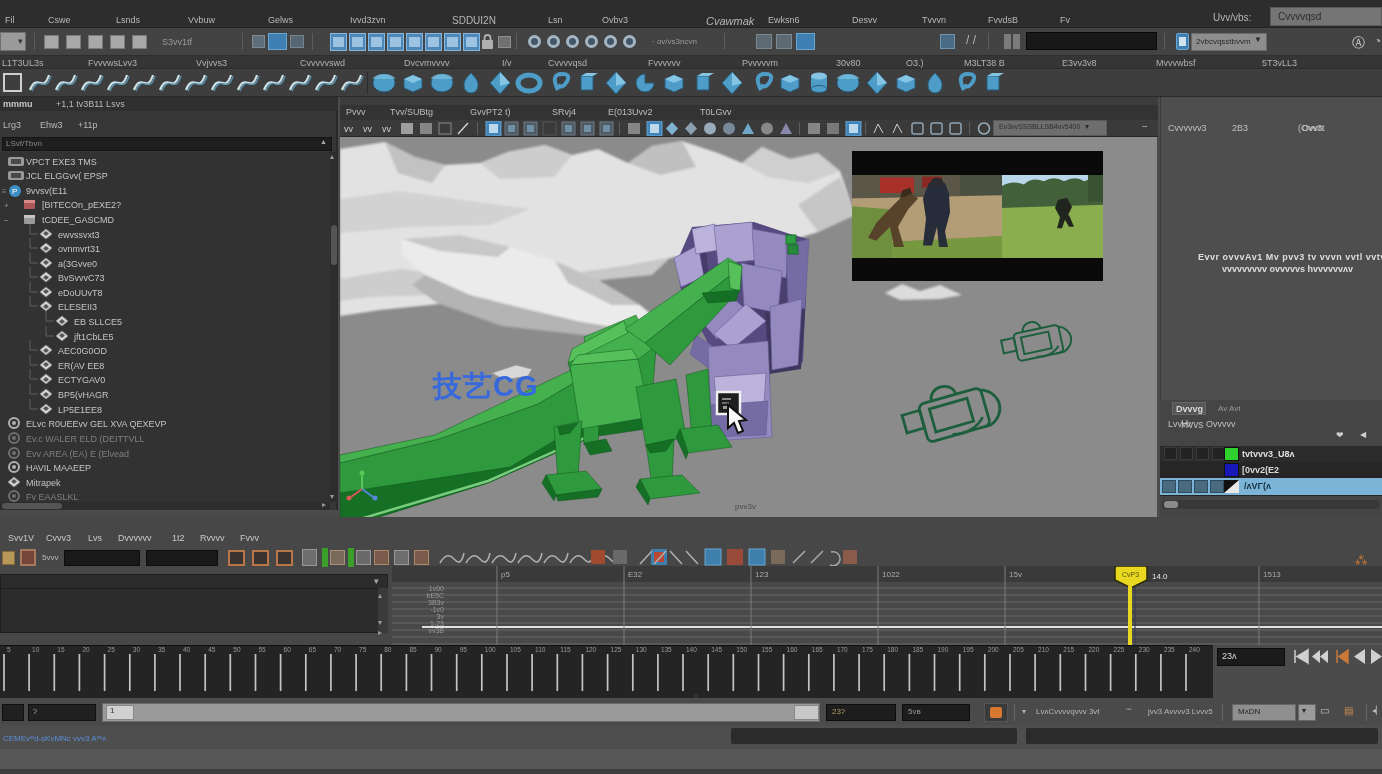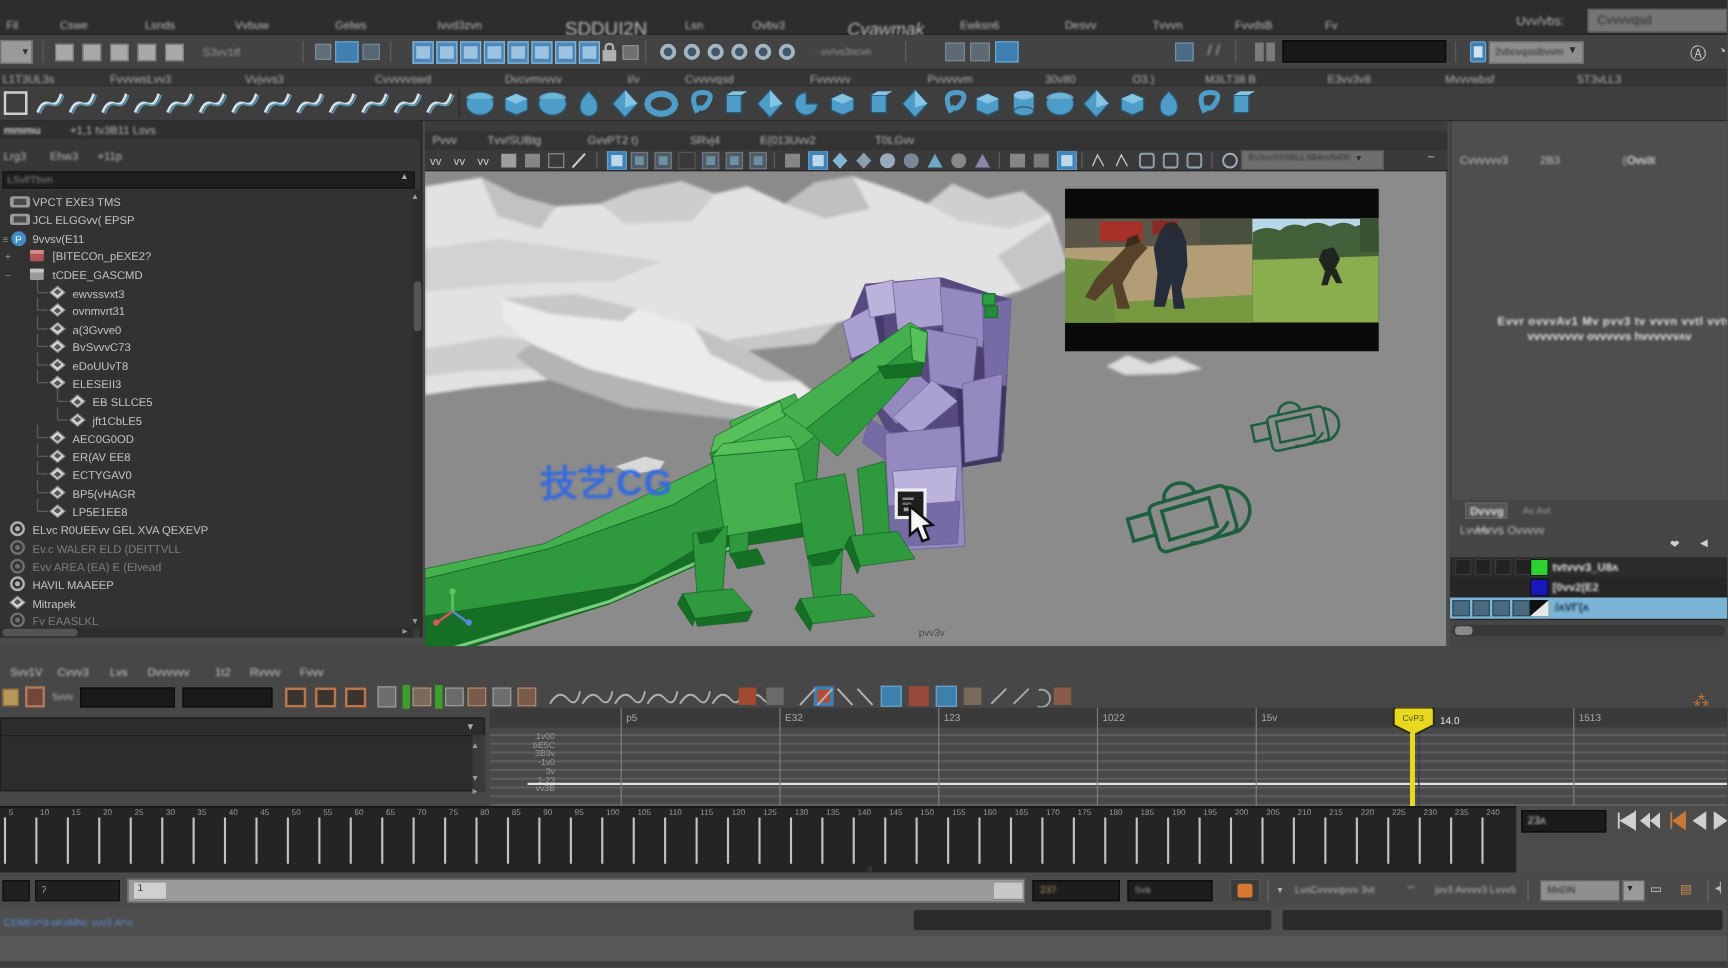--- a/index.html
+++ b/index.html
@@ -10,24 +10,24 @@
 .txt{position:absolute;color:#c2c2c2;white-space:nowrap}
 </style></head><body>
 <div id="root">
 <div class="abs" style="left:0px;top:0px;width:1382px;height:28px;background:#2d2d2d;border-bottom:1px solid #232323"></div>
 <div class="txt bt" style="left:5px;top:15px;font-size:9px;color:#b8b8b8;">Fil</div>
 <div class="txt bt" style="left:48px;top:15px;font-size:9px;color:#b8b8b8;">Cswe</div>
 <div class="txt bt" style="left:116px;top:15px;font-size:9px;color:#b8b8b8;">Lsnds</div>
 <div class="txt bt" style="left:188px;top:15px;font-size:9px;color:#b8b8b8;">Vvbuw</div>
 <div class="txt bt" style="left:268px;top:15px;font-size:9px;color:#b8b8b8;">Gelws</div>
 <div class="txt bt" style="left:350px;top:15px;font-size:9px;color:#b8b8b8;">Ivvd3zvn</div>
-<div class="txt bt" style="left:452px;top:15px;font-size:15px;color:#b8b8b8;">SDDUI2N</div>
+<div class="txt bt" style="left:452px;top:15px;font-size:10px;color:#b8b8b8;">SDDUI2N</div>
 <div class="txt bt" style="left:548px;top:15px;font-size:9px;color:#b8b8b8;">Lsn</div>
 <div class="txt bt" style="left:602px;top:15px;font-size:9px;color:#b8b8b8;">Ovbv3</div>
-<div class="txt bt" style="left:678px;top:15px;font-size:14px;color:#b8b8b8;font-style:italic;">Cvawmak</div>
+<div class="txt bt" style="left:706px;top:15px;font-size:11px;color:#b8b8b8;font-style:italic;">Cvawmak</div>
 <div class="txt bt" style="left:768px;top:15px;font-size:9px;color:#b8b8b8;">Ewksn6</div>
 <div class="txt bt" style="left:852px;top:15px;font-size:9px;color:#b8b8b8;">Desvv</div>
 <div class="txt bt" style="left:922px;top:15px;font-size:9px;color:#b8b8b8;">Tvvvn</div>
 <div class="txt bt" style="left:988px;top:15px;font-size:9px;color:#b8b8b8;">FvvdsB</div>
 <div class="txt bt" style="left:1060px;top:15px;font-size:9px;color:#b8b8b8;">Fv</div>
 <div class="txt bt" style="left:1213px;top:12px;font-size:10px;color:#b5b5b5;">Uvv/vbs:</div>
 <div class="abs" style="left:1270px;top:7px;width:112px;height:19px;background:#757575;border:1px solid #5a5a5a"></div>
 <div class="txt bt" style="left:1278px;top:11px;font-size:10px;color:#2c2c2c;">Cvvvvqsd</div>
 <div class="abs" style="left:0px;top:28px;width:1382px;height:28px;background:#434343;border-bottom:1px solid #2e2e2e"></div>
 <div class="abs" style="left:0px;top:32px;width:26px;height:19px;background:#9a9a9a;border:1px solid #6f6f6f"></div>

